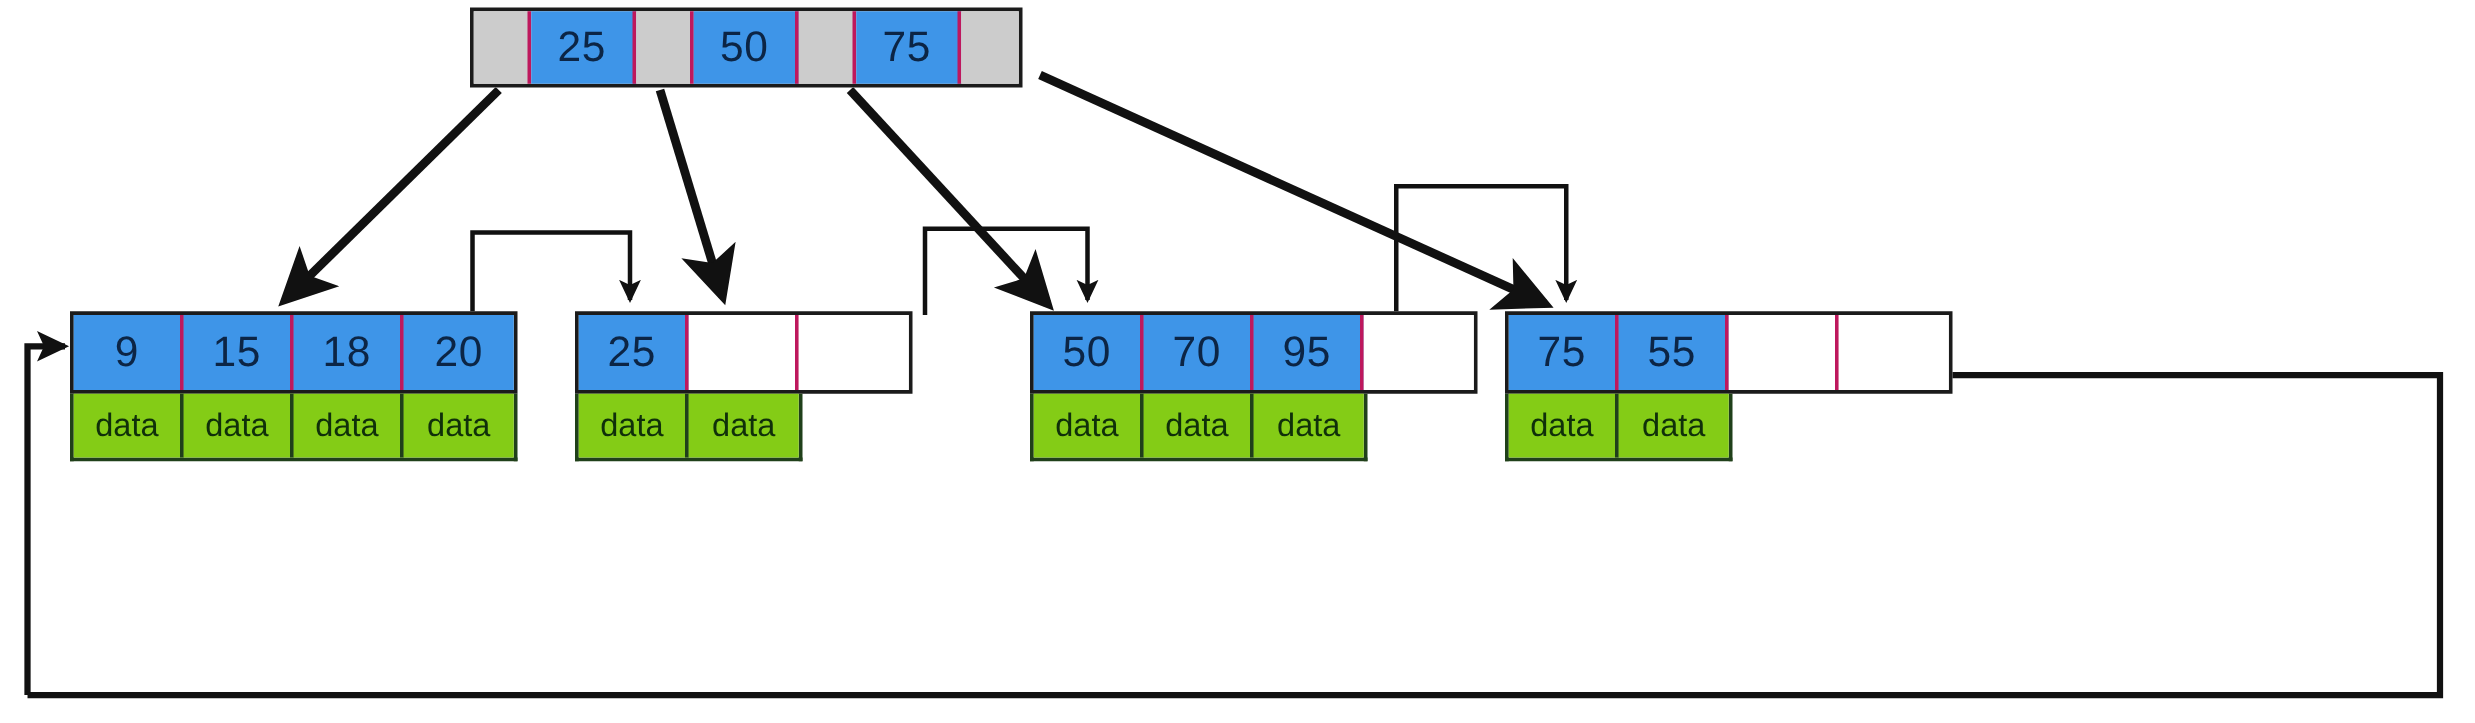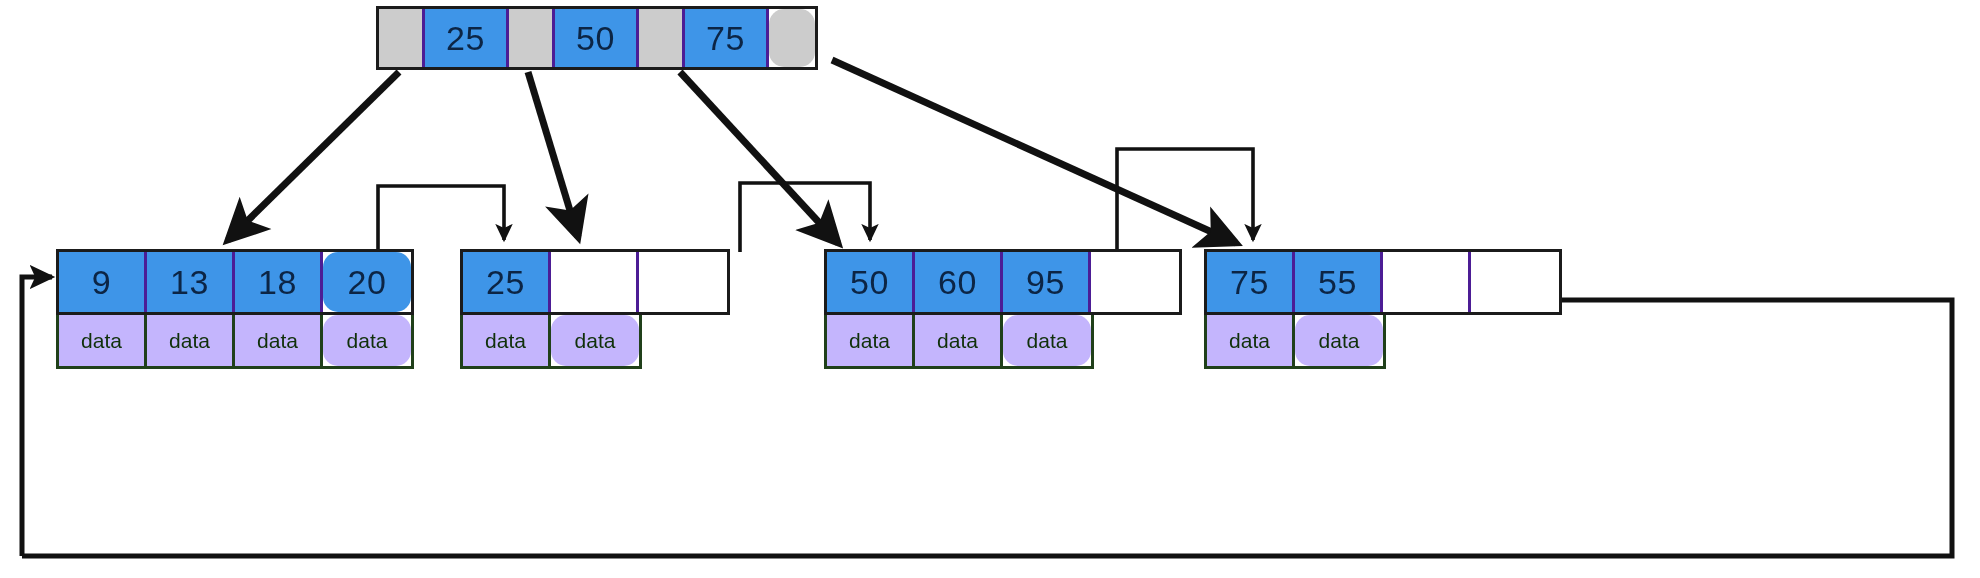--- a/index.html
+++ b/index.html
@@ -34,23 +34,23 @@
     border: 3px solid #1b1b1b;
     box-sizing: border-box;
     background: #ffffff;
     z-index: 3;
   }
   .cell {
     box-sizing: border-box;
     display: flex;
     align-items: center;
     justify-content: center;
-    border-right: 3px solid #4c1d95;
-  }
-  .cell:last-child { border-right: none; border-radius: 15px; }
+    border-right: 3px solid #be185d;
+  }
+  .cell:last-child { border-right: none; }
 
   
   .root-node {
     left: 376px;
     top: 6px;
     height: 64px;
   }
   .root-node .cell.ptr {
     width: 46px;
     background: #cccccc;
@@ -88,23 +88,23 @@
   .leaf .datarow {
     display: flex;
     box-sizing: border-box;
     border: 3px solid #20401a;
     border-top: none;
     height: 54px;
     width: fit-content;
   }
   .leaf .datarow .cell {
     width: 88px;
-    background: #c4b5fd;
+    background: #84cc16;
     color: #10300a;
-    font-size: 21px;
+    font-size: 26px;
     border-right: 3px solid #20401a;
   }
   .leaf .datarow .cell:last-child { border-right: none; }
 </style>
 </head>
 <body>
 
 <div id="stage">
 
   <svg id="wires" viewBox="0 0 1980 578" width="1980" height="578">
@@ -156,21 +156,21 @@
     <div class="cell ptr"></div>
     <div class="cell key">50</div>
     <div class="cell ptr"></div>
     <div class="cell key">75</div>
     <div class="cell ptr"></div>
   </div>
 
   <div class="leaf" style="left:56px; top:249px;">
     <div class="keyrow">
       <div class="cell">9</div>
-      <div class="cell">13</div>
+      <div class="cell">15</div>
       <div class="cell">18</div>
       <div class="cell">20</div>
     </div>
     <div class="datarow">
       <div class="cell">data</div>
       <div class="cell">data</div>
       <div class="cell">data</div>
       <div class="cell">data</div>
     </div>
   </div>
@@ -183,21 +183,21 @@
     </div>
     <div class="datarow">
       <div class="cell">data</div>
       <div class="cell">data</div>
     </div>
   </div>
 
   <div class="leaf" style="left:824px; top:249px;">
     <div class="keyrow">
       <div class="cell">50</div>
-      <div class="cell">60</div>
+      <div class="cell">70</div>
       <div class="cell">95</div>
       <div class="cell empty"></div>
     </div>
     <div class="datarow">
       <div class="cell">data</div>
       <div class="cell">data</div>
       <div class="cell">data</div>
     </div>
   </div>
 

